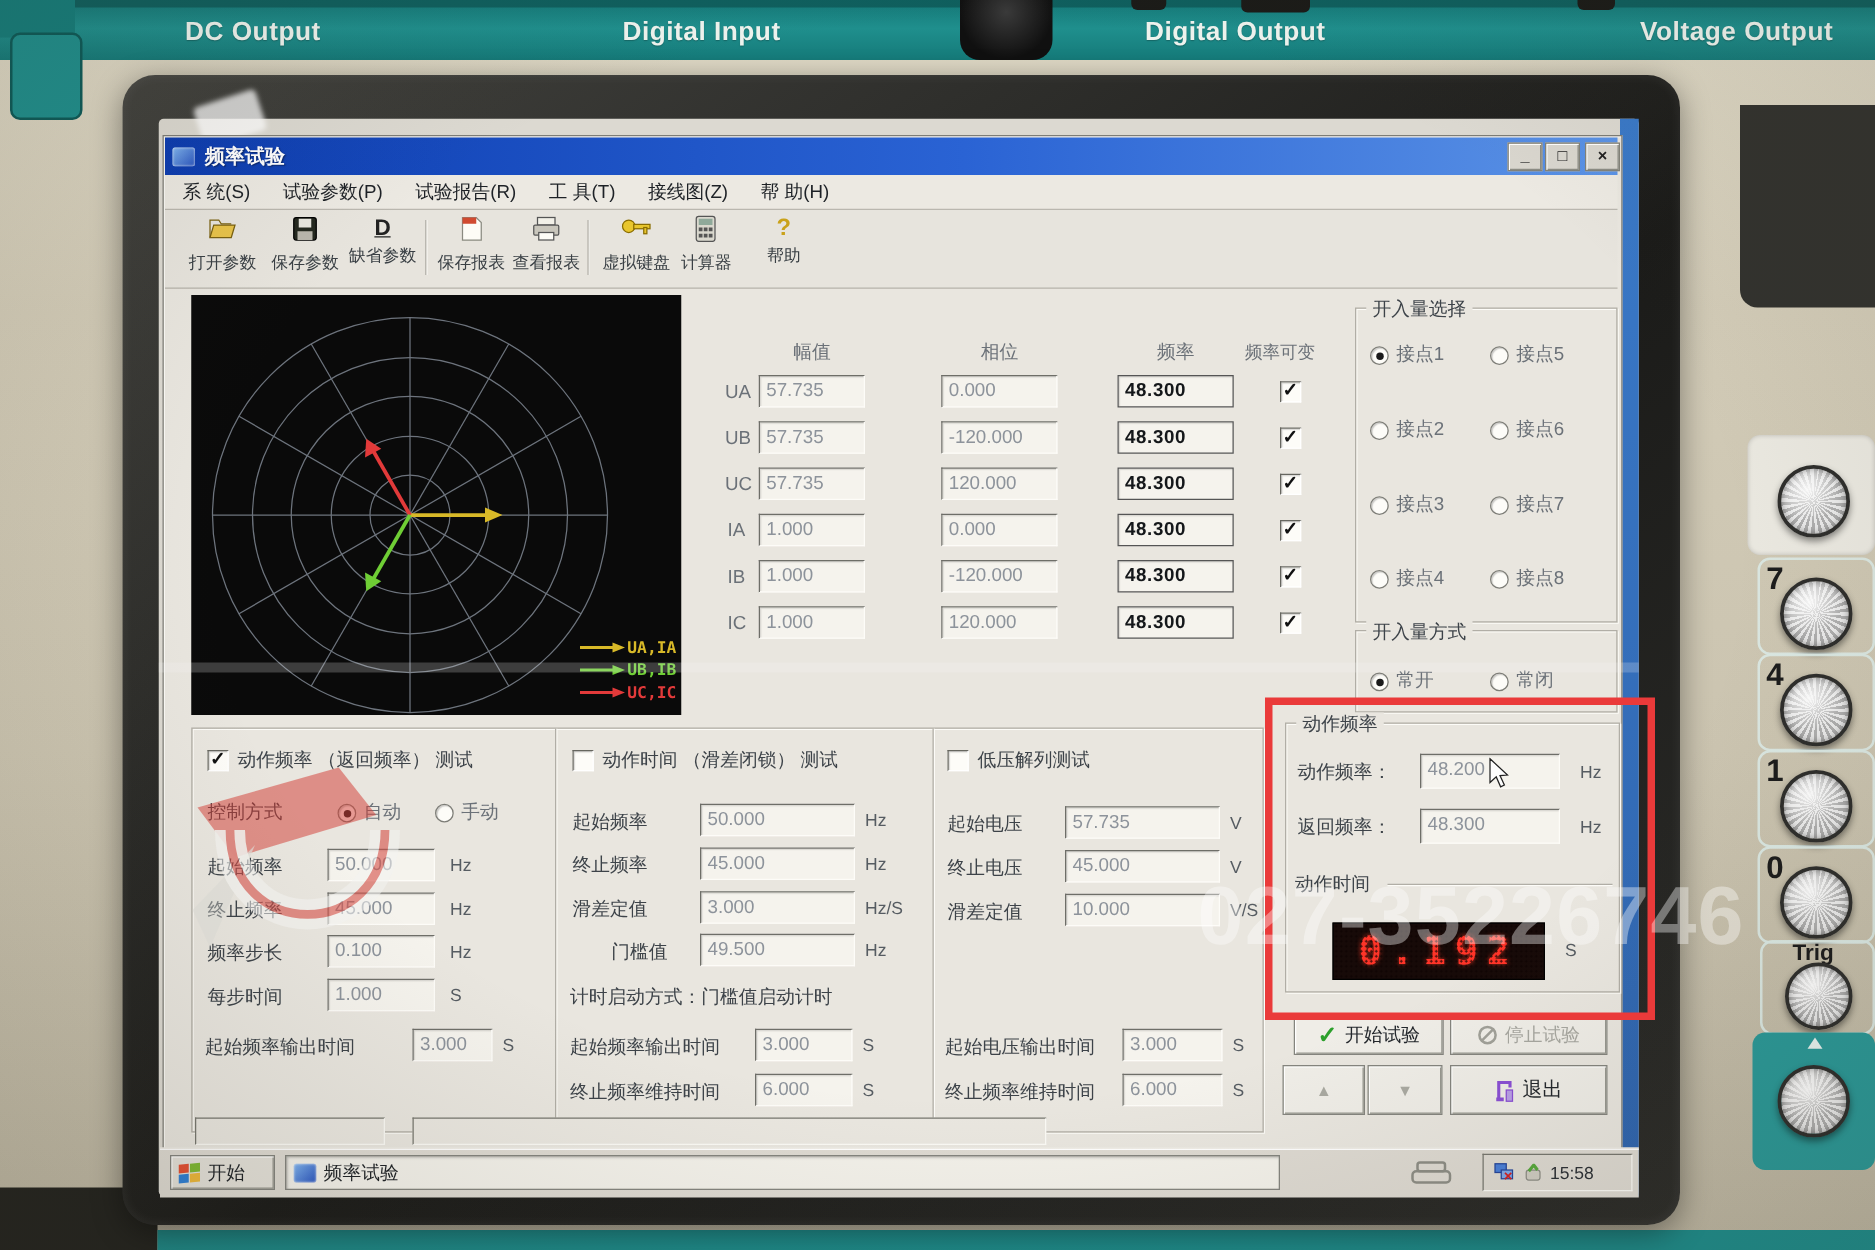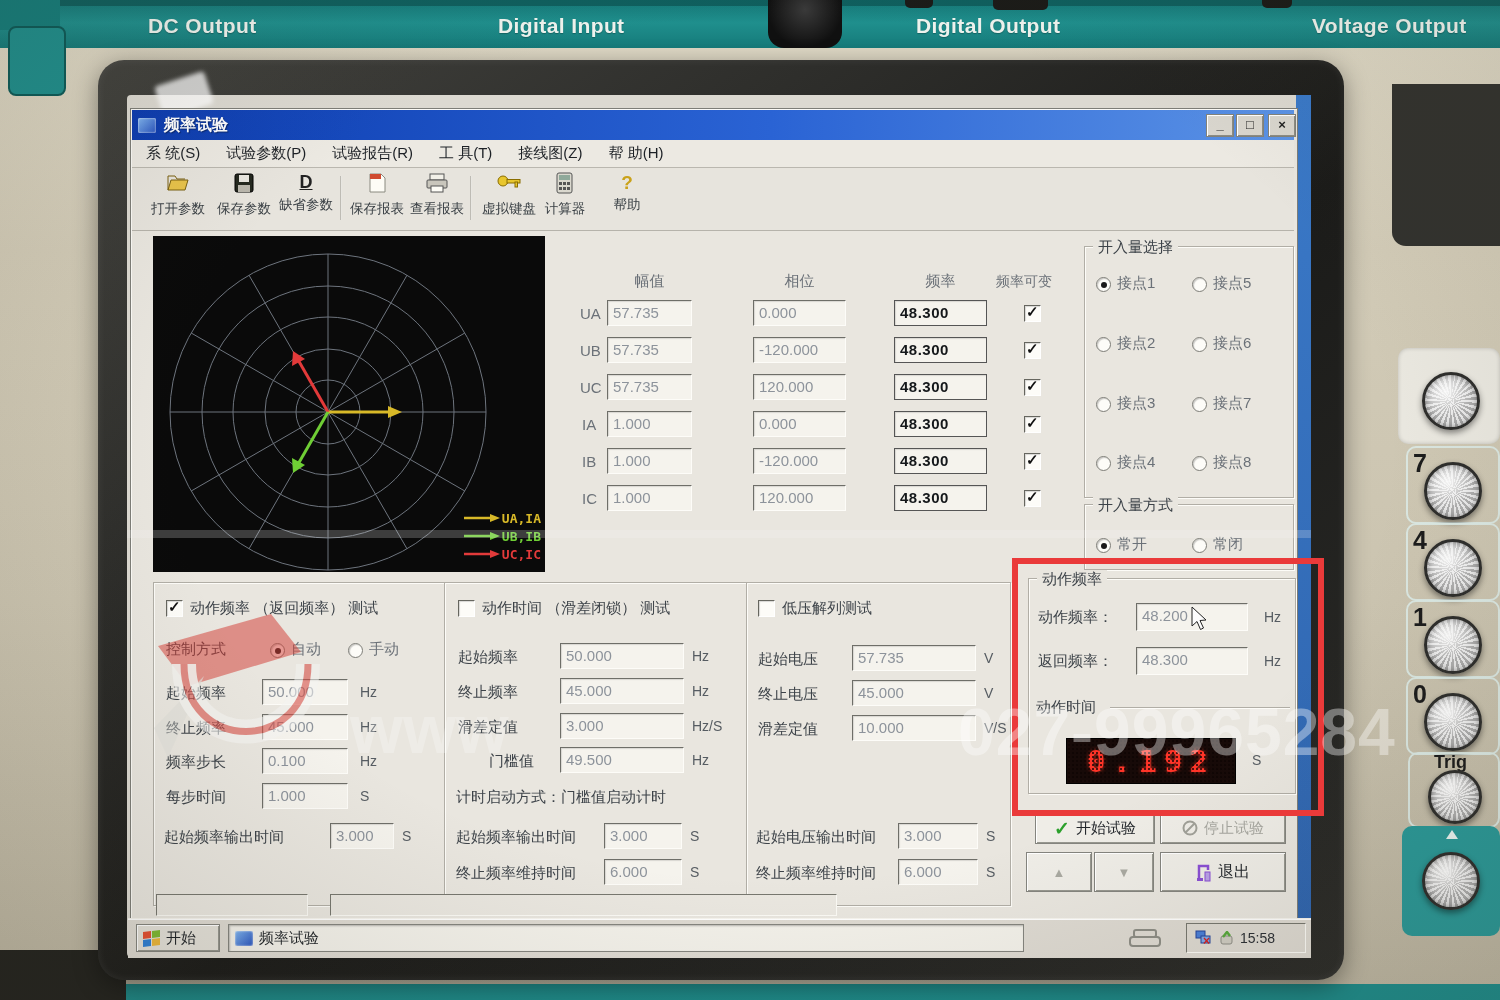--- a/index.html
+++ b/index.html
@@ -511,17 +511,16 @@
   </div>
 
   <div class="abs scanline"></div>
 
   <svg class="wm" style="left:146px;top:606px;opacity:.6;" width="190" height="170">
     <polygon points="12,40 125,8 155,46 42,80" fill="#d23c34" opacity="0.85"></polygon>
     <polygon points="8,122 58,70 22,152" fill="#d5d5d0" opacity="0.7"></polygon>
     <path d="M38 58 C38 148 162 148 162 58" fill="none" stroke="#f2f2ef" stroke-width="24" opacity="0.9"></path>
     <path d="M38 58 C38 148 162 148 162 58" fill="none" stroke="#d23c34" stroke-width="7" opacity="0.9"></path>
   </svg>
-  <div class="wm" style="left:350px;top:690px;font-size:68px;color:rgba(255,255,255,.26);">www</div>
-  <div class="wm" style="left:958px;top:694px;font-size:66px;color:rgba(255,255,255,.38);letter-spacing:1px;">027-99965284</div>
+  <div class="wm" style="left:958px;top:694px;font-size:66px;color:rgba(255,255,255,.38);letter-spacing:1px;">027-35226746</div>
 
   <div class="abs vignette"></div>
 </div>
 
 </body></html>

